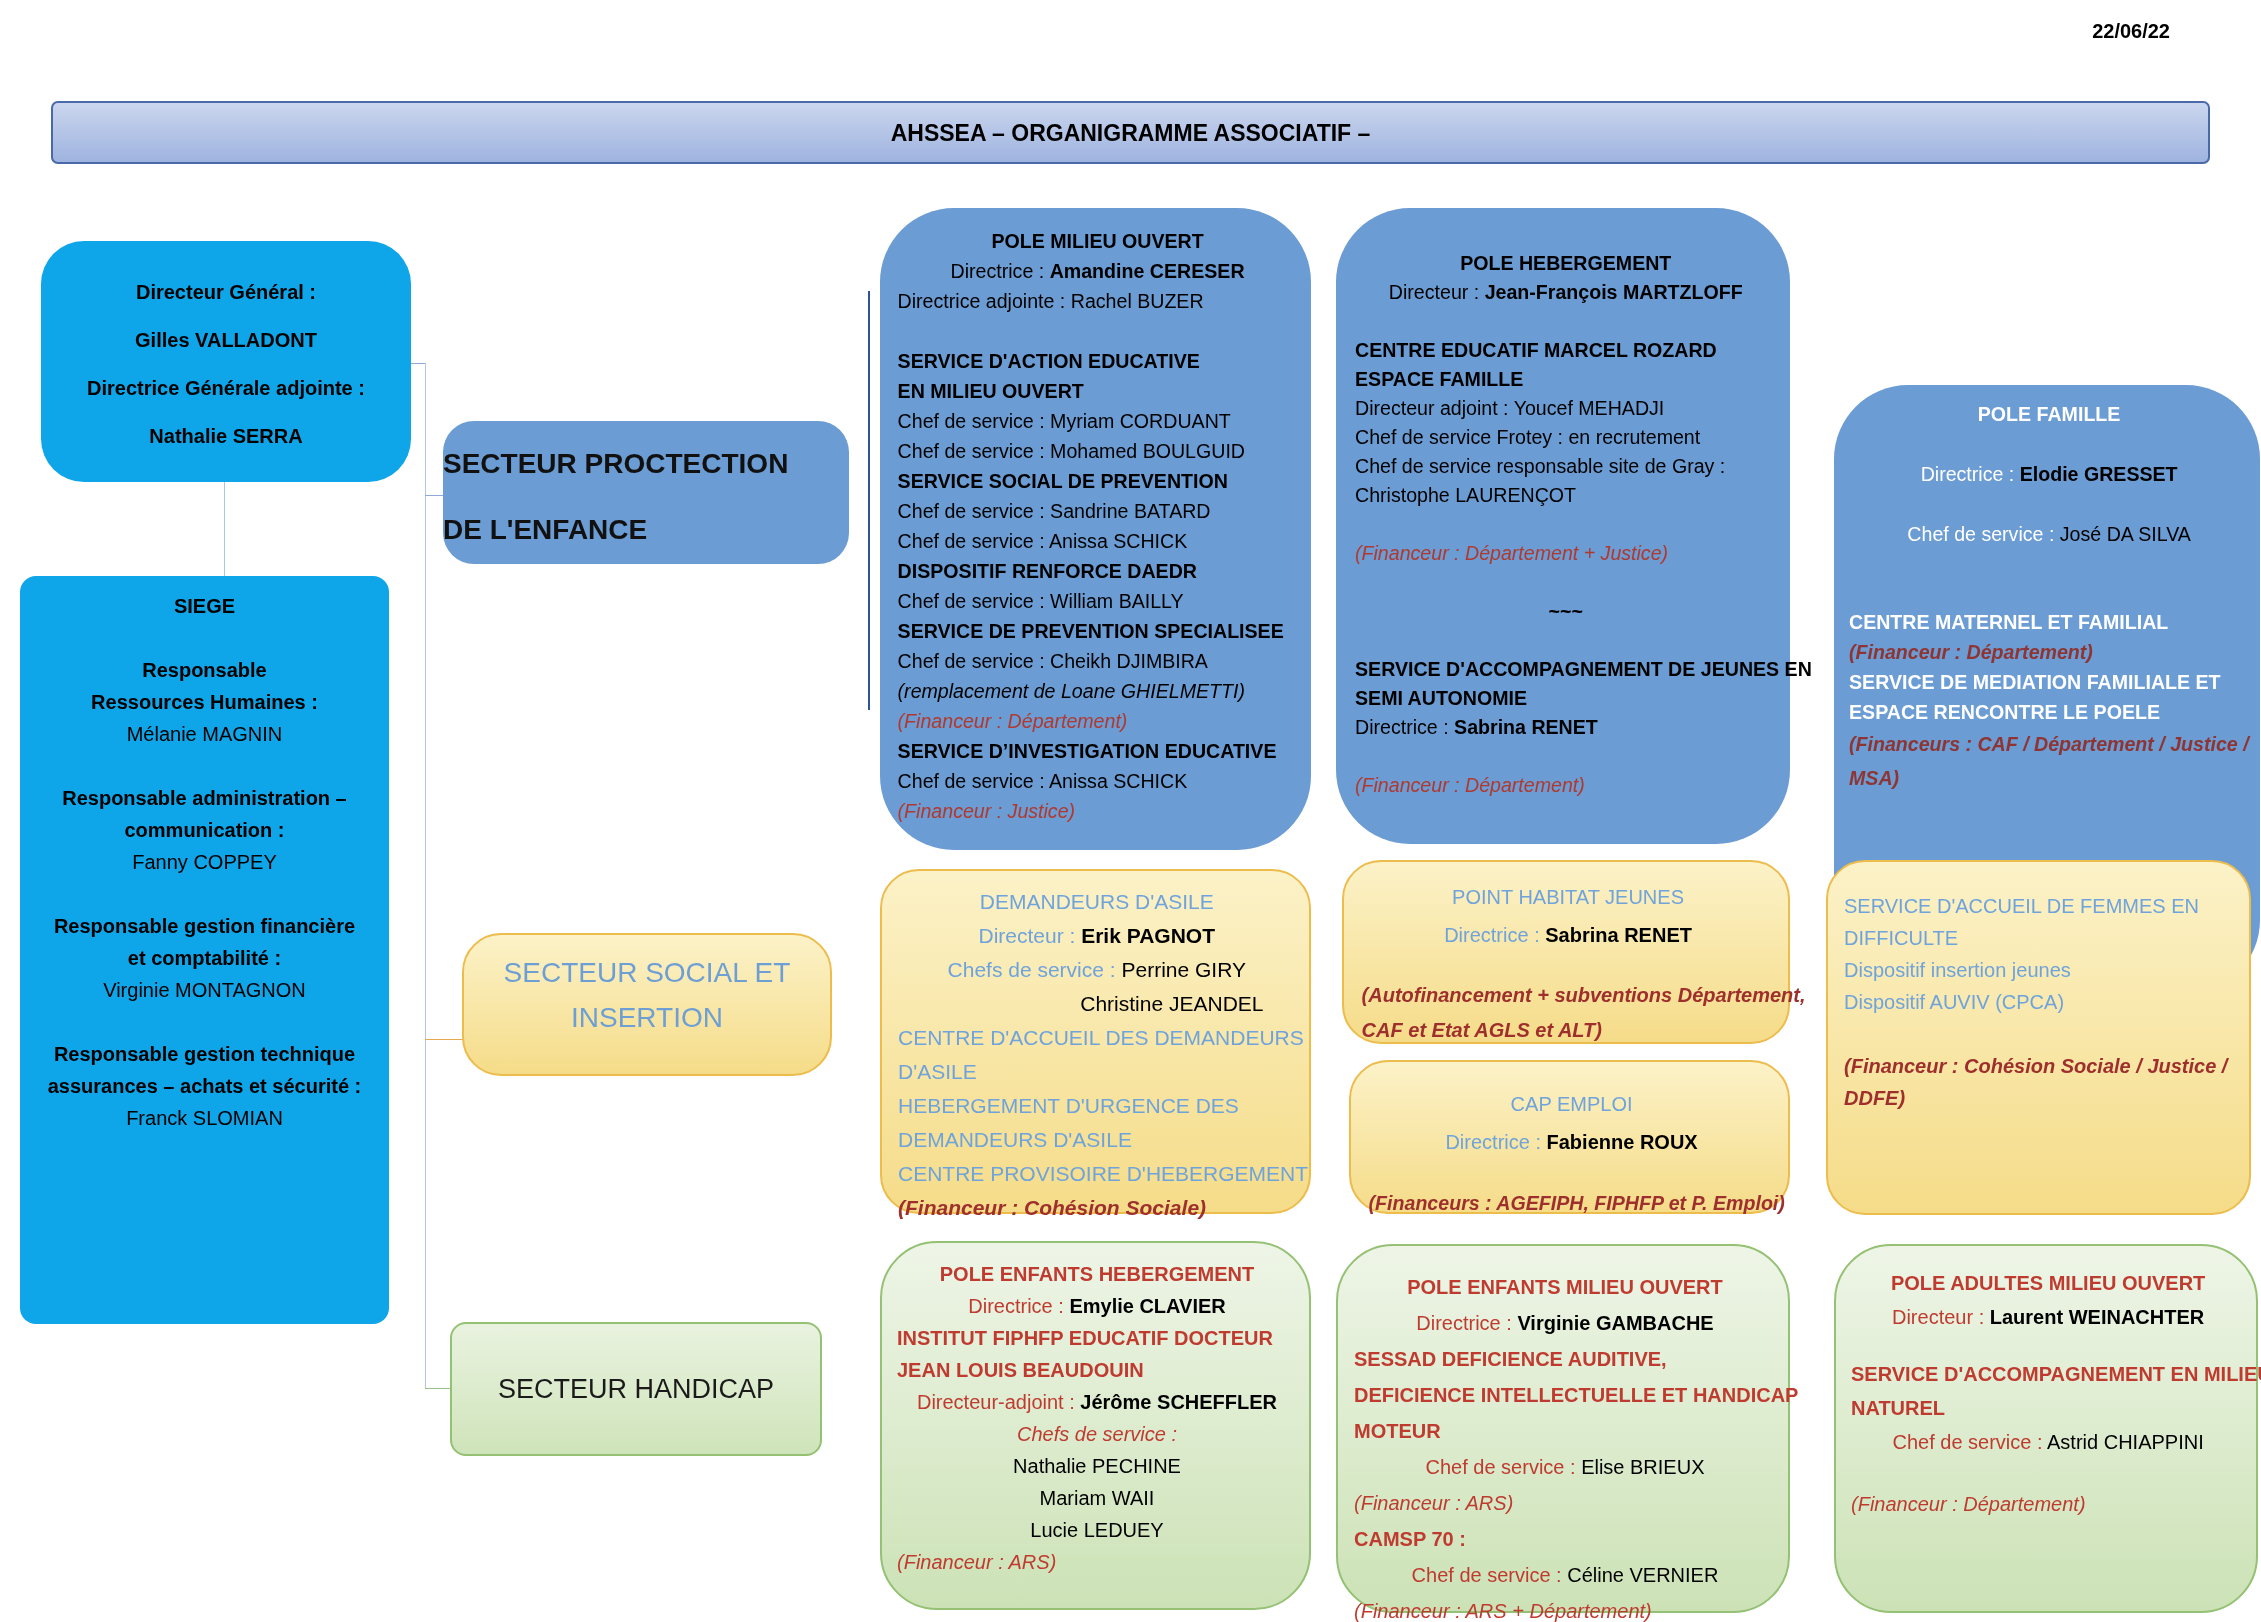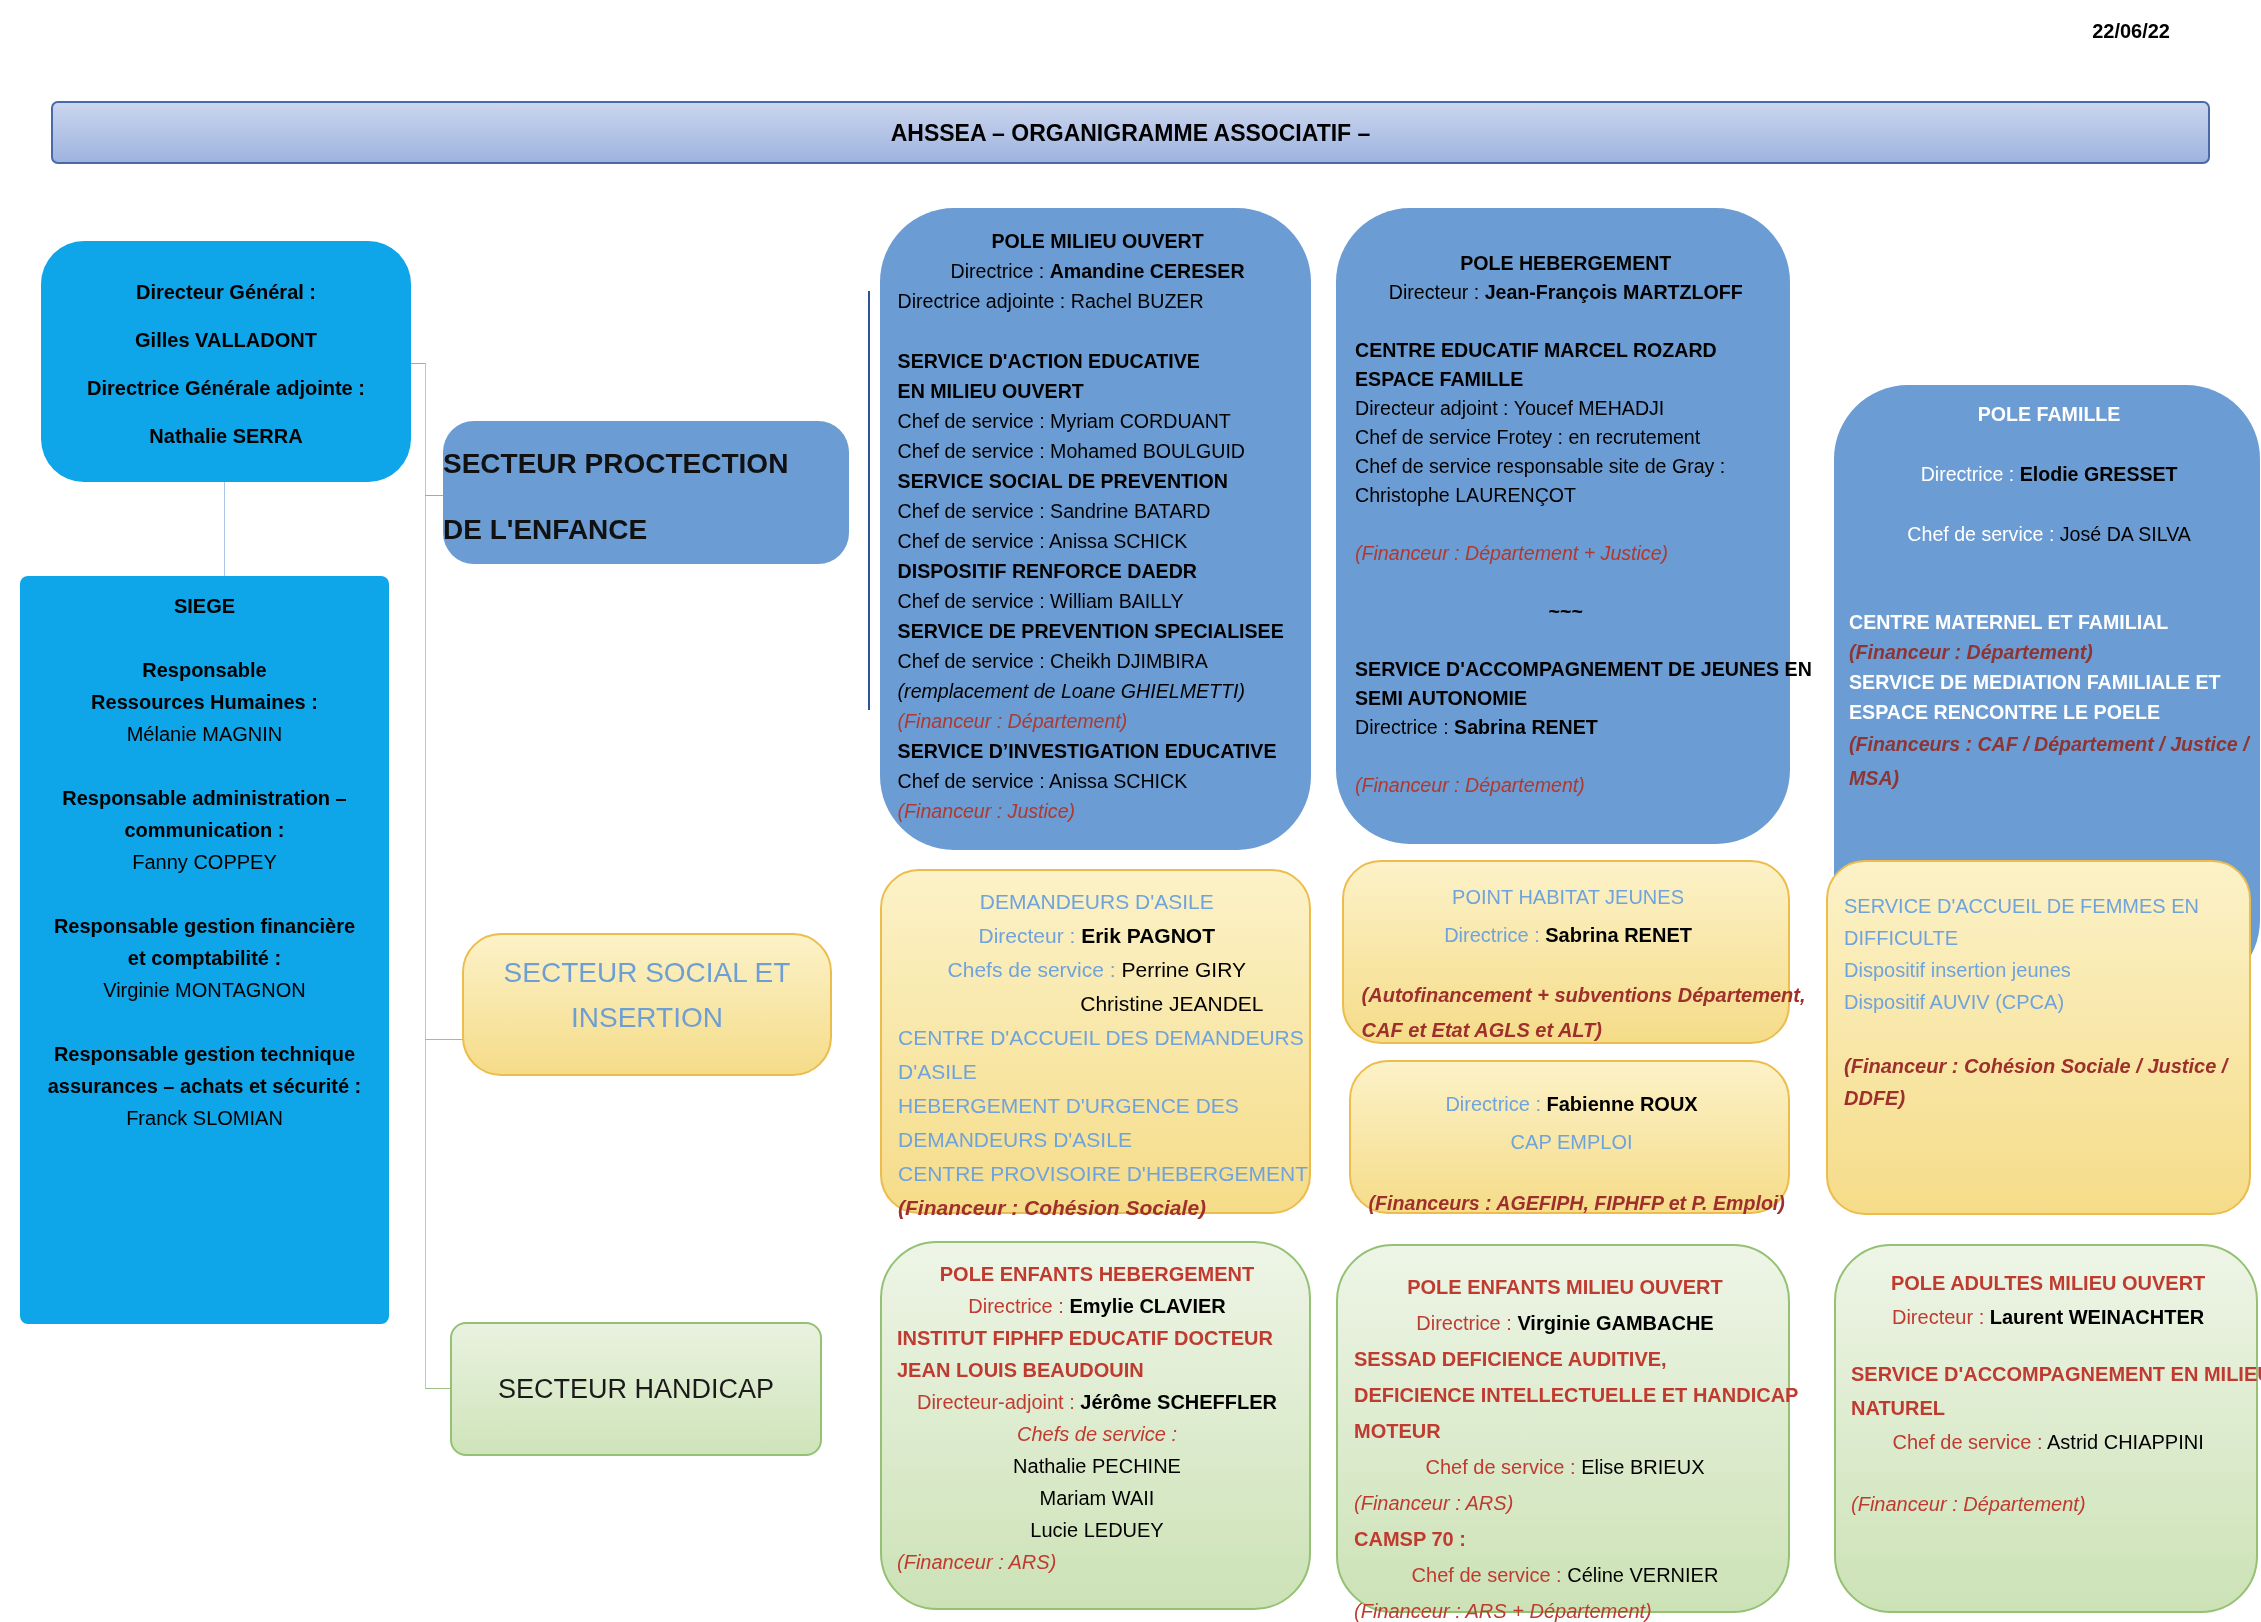--- a/index.html
+++ b/index.html
@@ -9,21 +9,21 @@
   
   .bluebox{background:#6B9CD3;border-radius:74px;}
   .orangebox{background:#0ea5e9;}
   .yellowbox{background:linear-gradient(180deg,#FCF2C8 0%,#F5DC89 100%);border:2px solid #ECBC4D;border-radius:39px;}
   .greenbox{background:linear-gradient(180deg,#EEF5E7 0%,#CCE2B6 100%);border:2px solid #94C173;border-radius:57px;}
   #banner{left:51px;top:101px;width:2159px;height:63px;background:linear-gradient(180deg,#CBD6EE 0%,#9EB3DF 100%);
           border:2px solid #4A69A8;border-radius:6.8px;text-align:center;}
   #banner .t{font-size:23px;font-weight:bold;line-height:60px;}
   #date{right:91px;top:20px;font-size:20px;font-weight:bold;}
   #dirbox{left:41px;top:241px;width:370px;height:241px;border-radius:43px;padding-top:27px;}
-  #siege{left:20px;top:576px;width:369px;height:748px;border-radius:8px;padding-top:13.5px;}
+  #siege{left:20px;top:576px;width:369px;height:748px;border-radius:16px;padding-top:13.5px;}
   #secteur-protection{left:443px;top:421px;width:406px;height:143px;background:#6B9CD3;border-radius:31px;padding-top:9.5px;}
   #secteur-social{left:462px;top:933px;width:370px;height:143px;padding-top:15px;}
   #secteur-handicap{left:450px;top:1322px;width:372px;height:134px;background:linear-gradient(180deg,#E9F2DF 0%,#CFE4BA 100%);
                     border:2px solid #94C173;border-radius:16px;display:flex;align-items:center;justify-content:center;}
   #pmo{left:880px;top:208px;width:431px;height:642px;padding:17.6px 13.5px 0 17.6px;}
   #pheb{left:1336px;top:208px;width:454px;height:636px;padding:41px 13.5px 0 19px;}
   #pfam{left:1834px;top:385px;width:426px;height:609px;padding:13.5px 10.8px 0 15px;}
   #femmes{left:1826px;top:860px;width:425px;height:355px;padding:28px 13.5px 0 16px;}
   #asile{left:880px;top:869px;width:431px;height:345px;padding:13.5px 13.5px 0 16px;}
   #habitat{left:1342px;top:860px;width:448px;height:184px;padding:16px 13.5px 0 17.6px;}
@@ -203,22 +203,22 @@
 
   <div class="abs yellowbox" id="habitat">
     <div class="lnY2 c blu">POINT HABITAT JEUNES</div>
     <div class="lnY2 c"><span class="blu">Directrice : </span><span class="b">Sabrina RENET</span></div>
     <div style="height:24px;"></div>
     <div class="lnY2 finy" style="line-height:35px;">(Autofinancement + subventions Département,</div>
     <div class="lnY2 finy" style="line-height:35px;">CAF et Etat AGLS et ALT)</div>
   </div>
 
   <div class="abs yellowbox" id="cap">
+    <div class="lnY2 c blu">CAP EMPLOI</div>
     <div class="lnY2 c"><span class="blu">Directrice : </span><span class="b">Fabienne ROUX</span></div>
-    <div class="lnY2 c blu">CAP EMPLOI</div>
     <div style="height:23px;"></div>
     <div class="lnY2 finy" style="font-size:19.6px;">(Financeurs : AGEFIPH, FIPHFP et P. Emploi)</div>
   </div>
 
   <div class="abs greenbox" id="penfheb">
     <div class="lnG c b red">POLE ENFANTS HEBERGEMENT</div>
     <div class="lnG c"><span class="red">Directrice : </span><span class="b">Emylie CLAVIER</span></div>
     <div class="lnG b red">INSTITUT FIPHFP EDUCATIF DOCTEUR</div>
     <div class="lnG b red">JEAN LOUIS BEAUDOUIN</div>
     <div class="lnG c"><span class="red">Directeur-adjoint : </span><span class="b">Jérôme SCHEFFLER</span></div>

